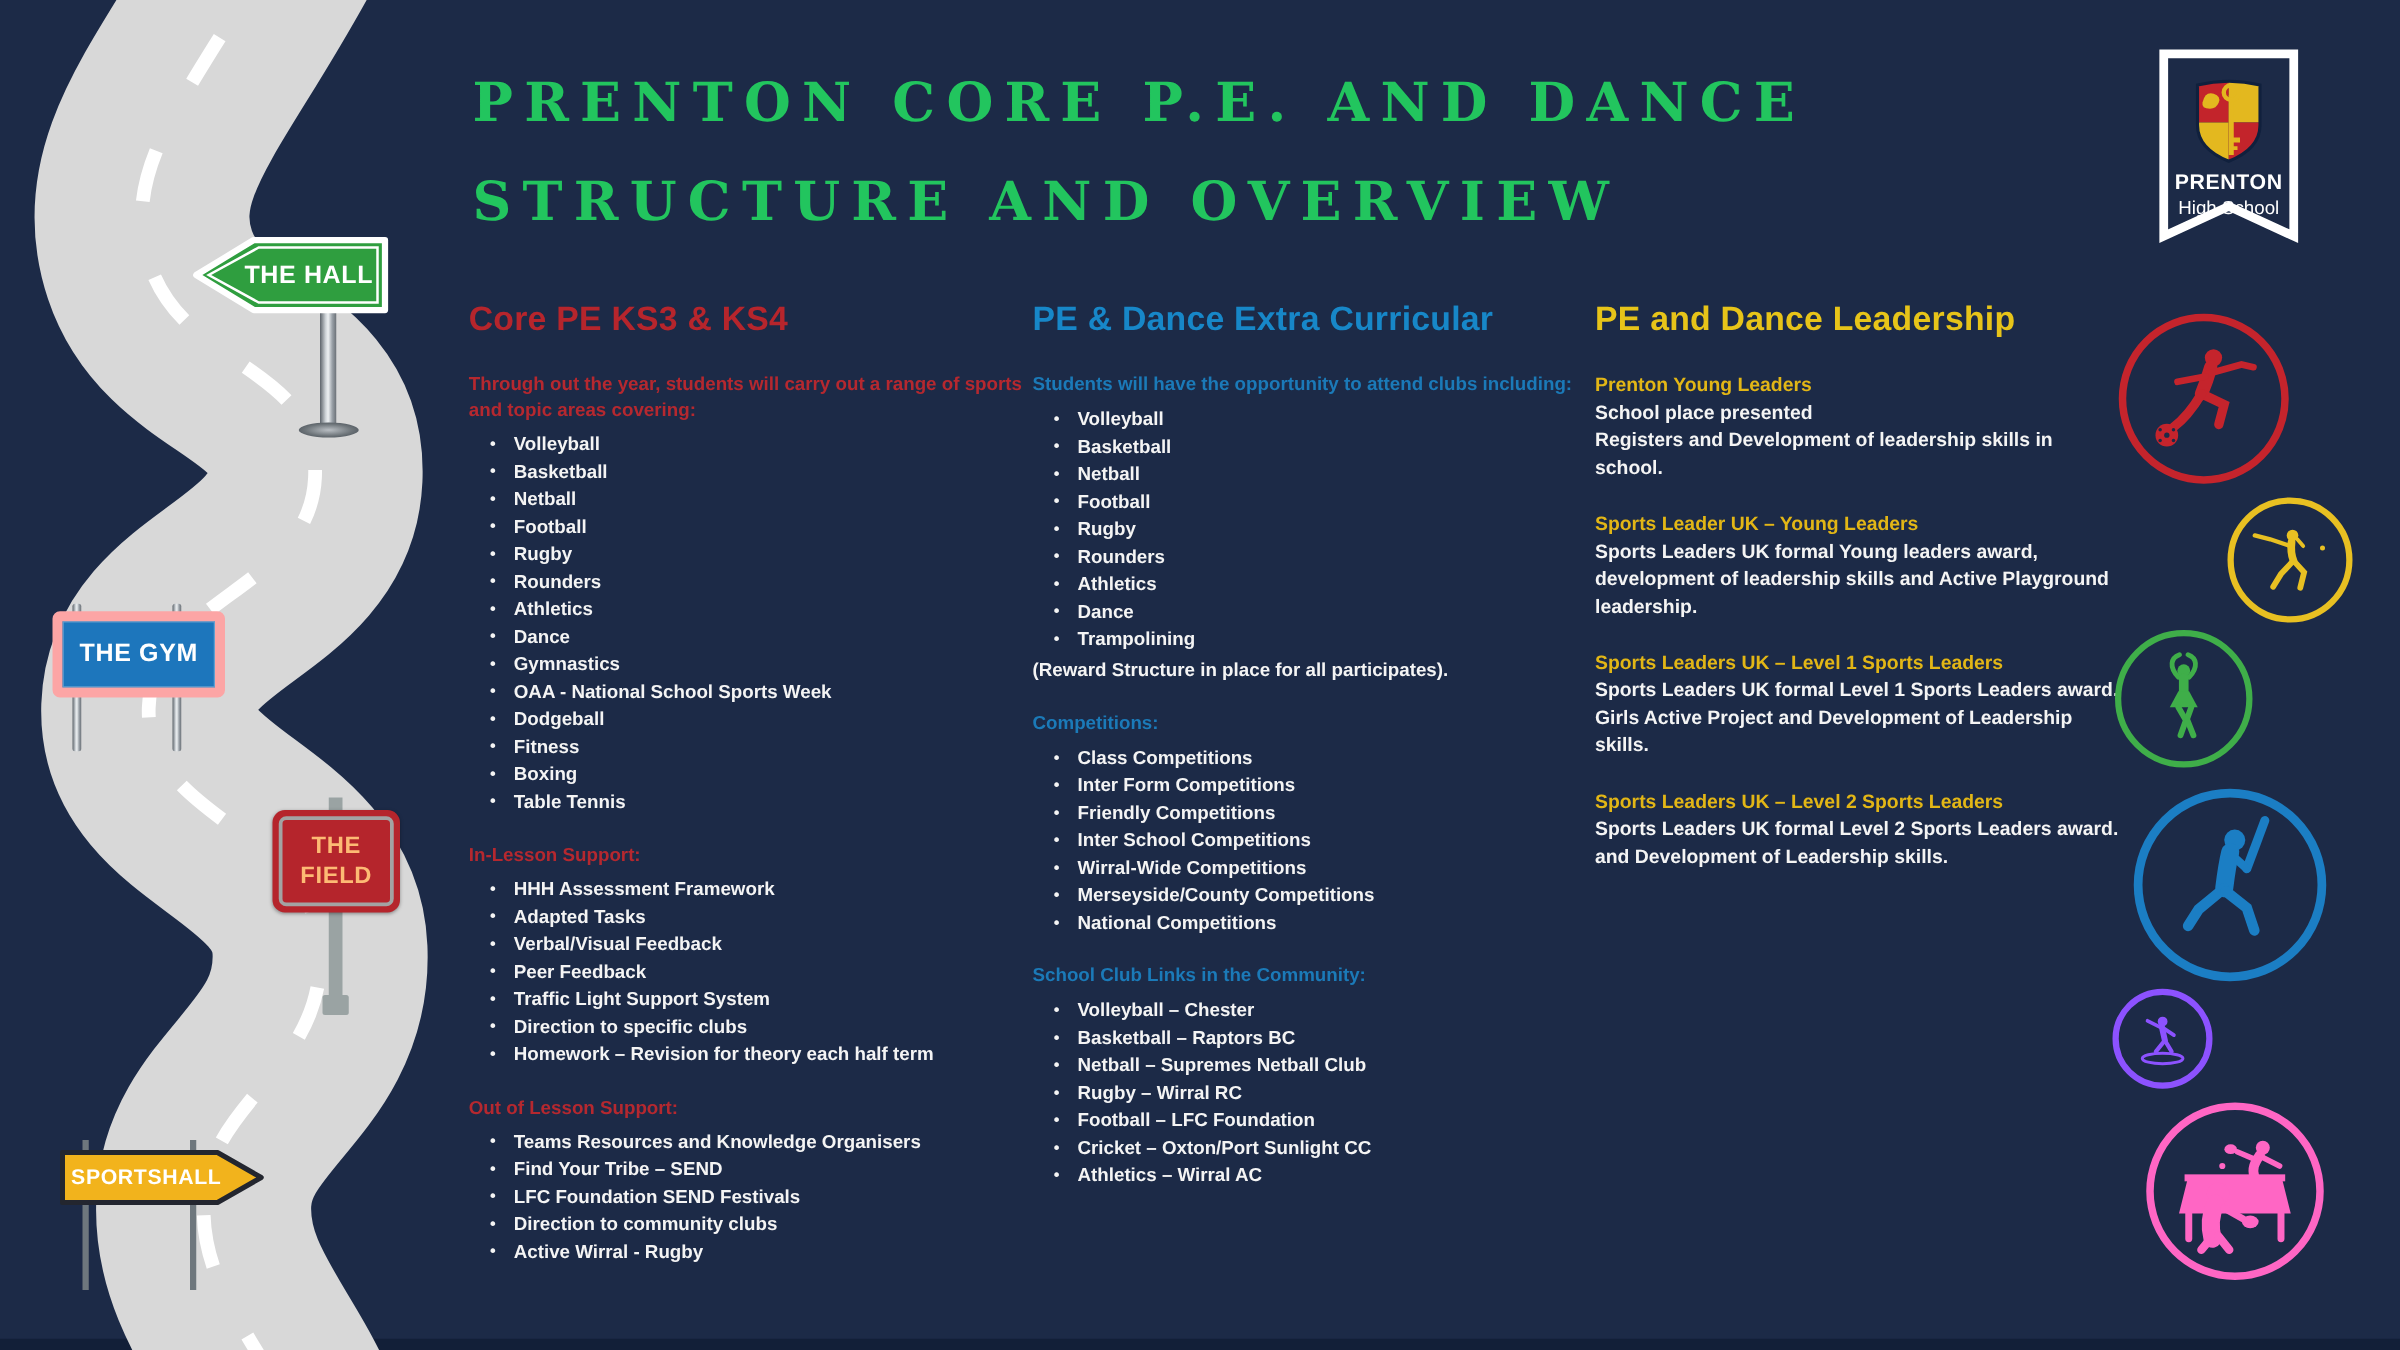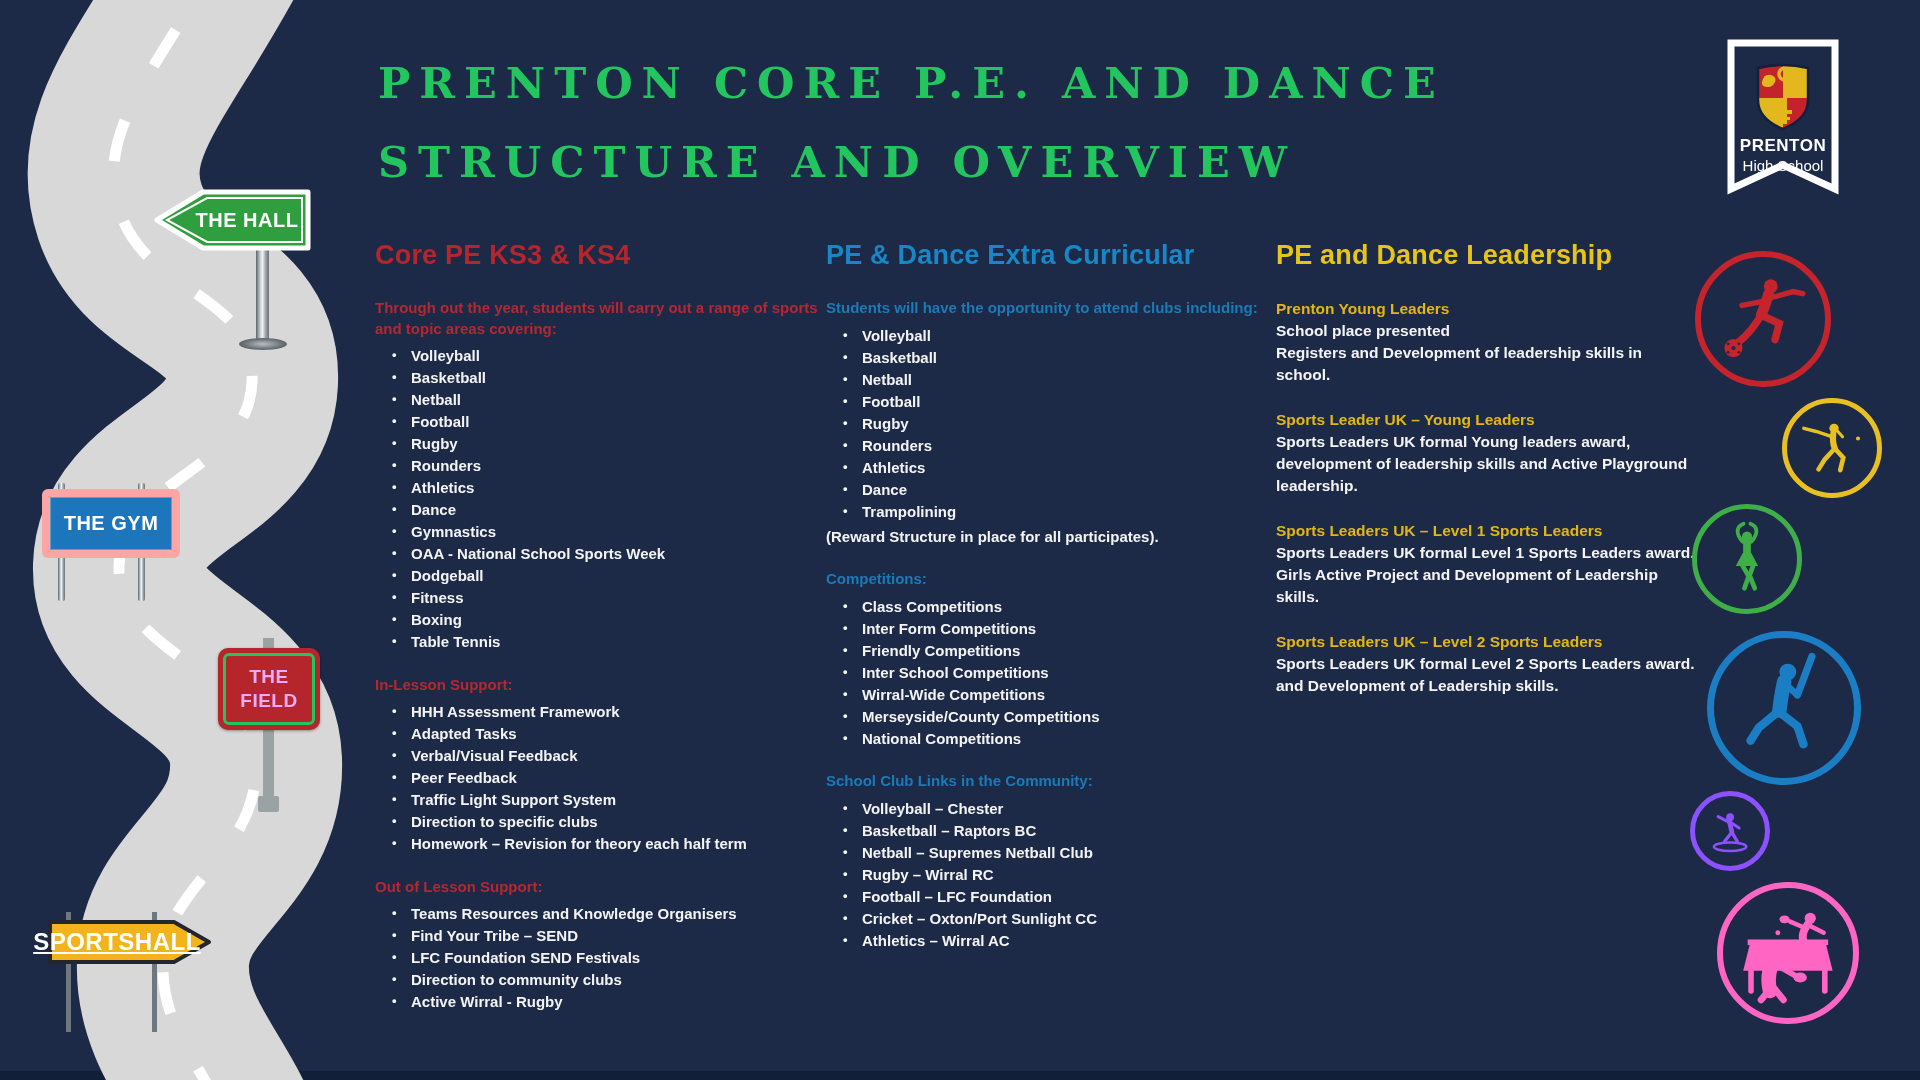--- a/index.html
+++ b/index.html
@@ -61,23 +61,23 @@
   .sign-gym{
     position:absolute;left:42px;top:489px;width:122px;height:53px;z-index:3;
     background:#1d76bc;border:8px solid #fca5a5;border-radius:6px;
     box-shadow:inset 0 0 0 1px rgba(255,255,255,.3);
   }
   .sign-field-outer{
     position:absolute;left:218px;top:648px;width:102px;height:82px;z-index:3;
     background:#b5252c;border-radius:10px;box-shadow:0 1px 3px rgba(0,0,0,.35);
   }
   .sign-field-inner{
-    position:absolute;inset:5px;border:3px solid #22c55e;border-radius:6px;
+    position:absolute;inset:5px;border:3px solid #a3a3a3;border-radius:6px;
     display:flex;align-items:center;justify-content:center;text-align:center;
-    color:#f0abfc;font-weight:700;font-size:19px;line-height:1.25;letter-spacing:.5px;
+    color:#fdba74;font-weight:700;font-size:19px;line-height:1.25;letter-spacing:.5px;
   }
   
   .logo{position:absolute;left:1726px;top:38px;z-index:5;}
   
   .icon-circle{position:absolute;border-radius:50%;z-index:5;display:flex;align-items:center;justify-content:center;}
   .ic-football{left:1695px;top:251px;width:124px;height:124px;border:6px solid #c5242c;}
   .ic-racket{left:1782px;top:398px;width:90px;height:90px;border:5px solid #e8c022;}
   .ic-dance{left:1692px;top:504px;width:100px;height:100px;border:5px solid #3fae49;}
   .ic-cricket{left:1707px;top:631px;width:140px;height:140px;border:7px solid #1b7ec4;}
   .ic-throw{left:1690px;top:791px;width:70px;height:70px;border:5px solid #8c52ff;}
@@ -116,21 +116,21 @@
   <div class="sign-field-inner" style="white-space:pre-line;">THE
 FIELD</div>
 </div>
 
 <div class="pole-thin" style="left:66px;top:912px;width:5px;height:120px;"></div>
 <div class="pole-thin" style="left:152px;top:912px;width:5px;height:120px;"></div>
 <div class="sign-wrap" style="left:46px;top:918px;width:168px;height:48px;">
   <svg width="168" height="48" viewBox="0 0 168 48">
     <polygon points="4,4 128,4 163,24 128,44 4,44" fill="#f2b31c" stroke="#23262f" stroke-width="4" stroke-linejoin="round"></polygon>
   </svg>
-  <span class="sign-label" style="font-size:24px;padding-right:26px;text-decoration:underline;">SPORTSHALL</span>
+  <span class="sign-label" style="font-size:17px;padding-right:26px;">SPORTSHALL</span>
 </div>
 
 <div class="title">
   <div>PRENTON CORE P.E. AND DANCE</div>
   <div>STRUCTURE AND OVERVIEW</div>
 </div>
 
 <div class="col col-1">
   <h2>Core PE KS3 &amp; KS4</h2>
   <p class="intro">Through out the year, students will carry out a range of sports and topic areas covering:</p>

